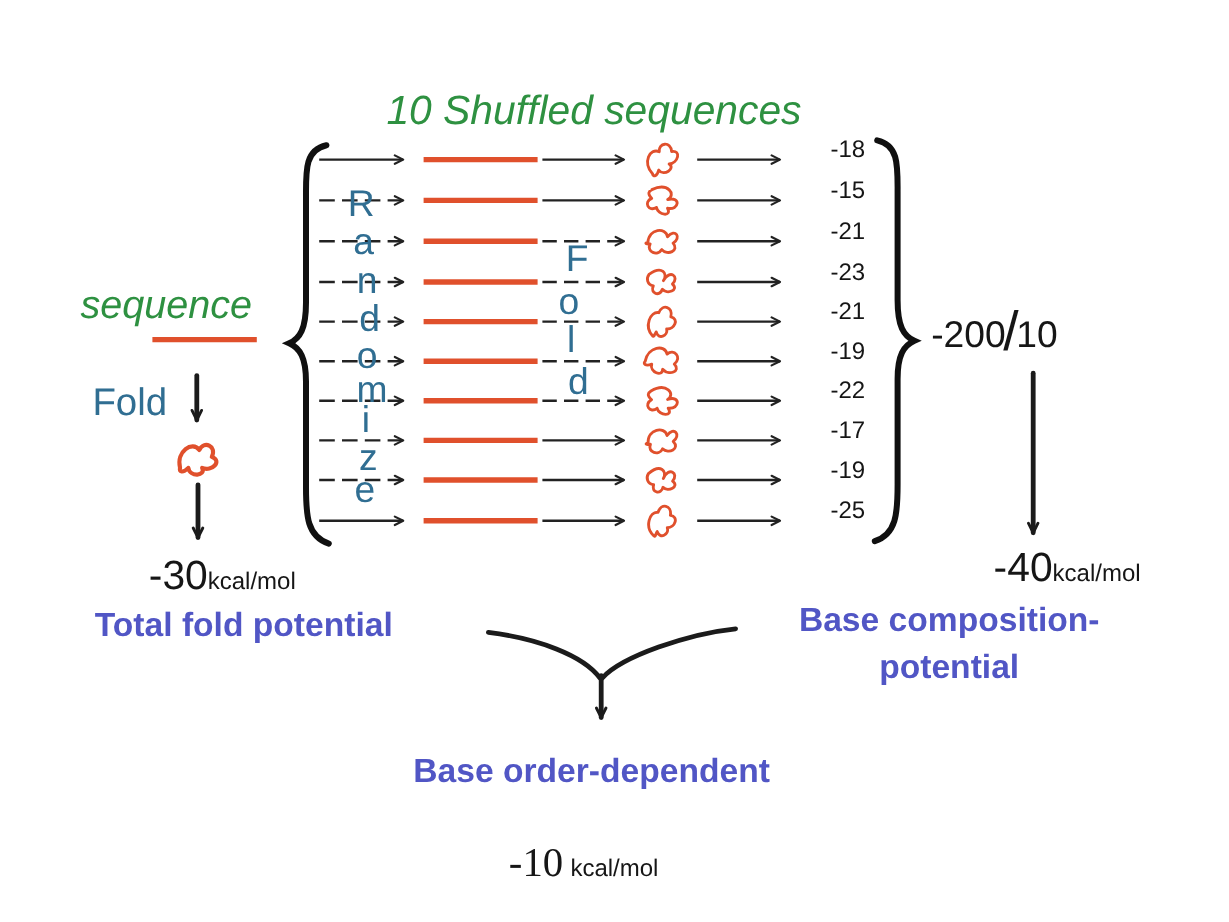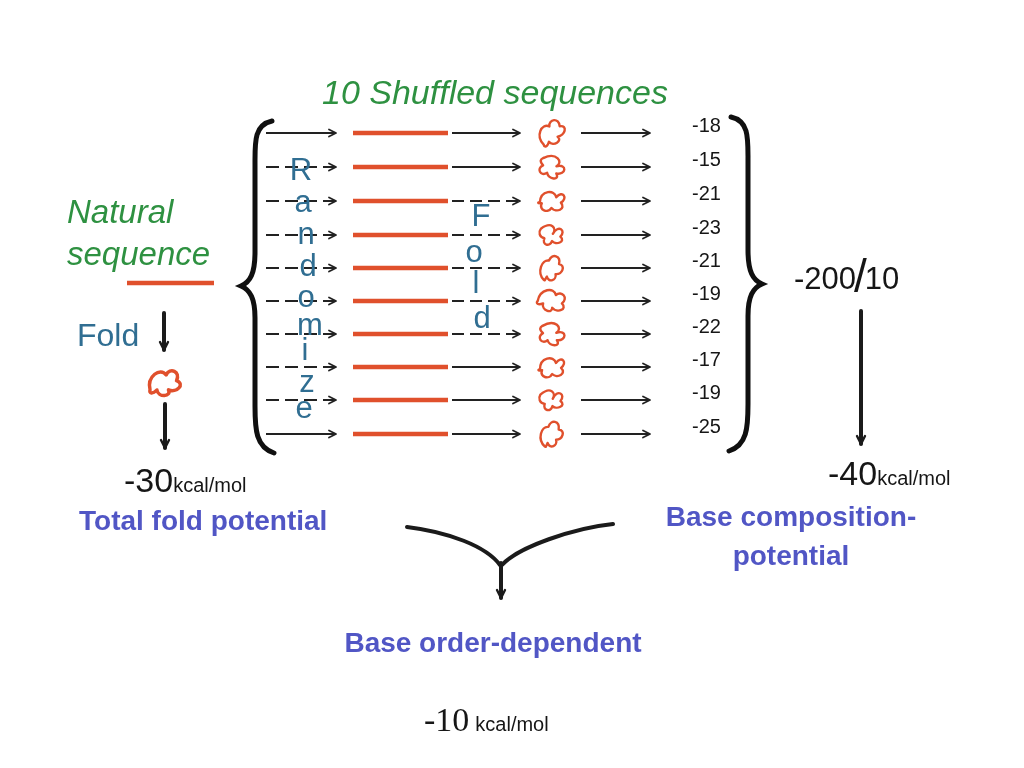--- a/index.html
+++ b/index.html
@@ -106,31 +106,30 @@
         <line x1="266" y1="434" x2="336" y2="434" class="row-stroke" marker-end="url(#arrowThin)"></line>
         <line x1="353" y1="434" x2="448" y2="434" class="seq-stroke"></line>
         <line x1="452" y1="434" x2="520" y2="434" class="row-stroke" marker-end="url(#arrowThin)"></line>
         <path d="M -12 8 C -16 -2 -6 -12 0 -8 C 6 -14 13 -8 8 -1 C 14 3 7 10 1 7 C 0 13 -9 13 -8 6 C -12 9 -11 9 -12 8" class="squiggle-stroke" transform="translate(552 434) rotate(-27)"></path>
         <line x1="581" y1="434" x2="650" y2="434" class="row-stroke" marker-end="url(#arrowThin)"></line>
       </g>
   </svg>
 
   <div class="abs title green-italic" style="left:322px;top:73px;">10 Shuffled sequences</div>
 
-  <div class="abs natural green-italic" style="left:67px;top:191px;">Natural</div>
   <div class="abs natural green-italic" style="left:67px;top:233px;">sequence</div>
 
   <div class="abs fold-label teal" style="left:77px;top:317px;">Fold</div>
 
   <div class="abs energy" style="left:124px;top:461px;">
     <span class="val">-30</span>
       <span class="unit">kcal/mol</span>
   </div>
 
-  <div class="abs avg" style="left:794px;top:252px;justify-content:flex-end;">
+  <div class="abs avg" style="left:776px;top:252px;justify-content:flex-end;">
     <span>-200</span>
       <span class="slash">/</span>
       <span>10</span>
   </div>
 
   <div class="abs energy" style="left:828px;top:454px;">
     <span class="val">-40</span>
       <span class="unit">kcal/mol</span>
   </div>
 

